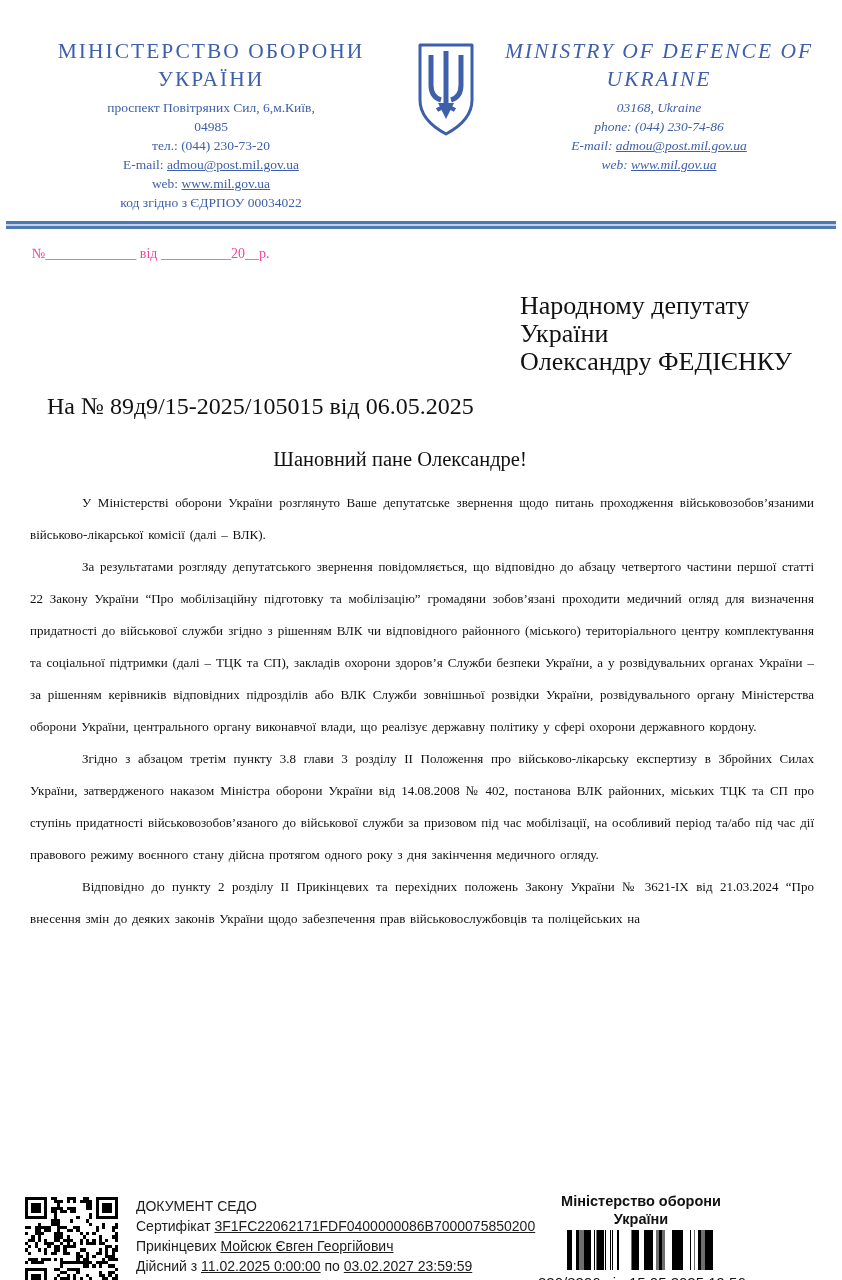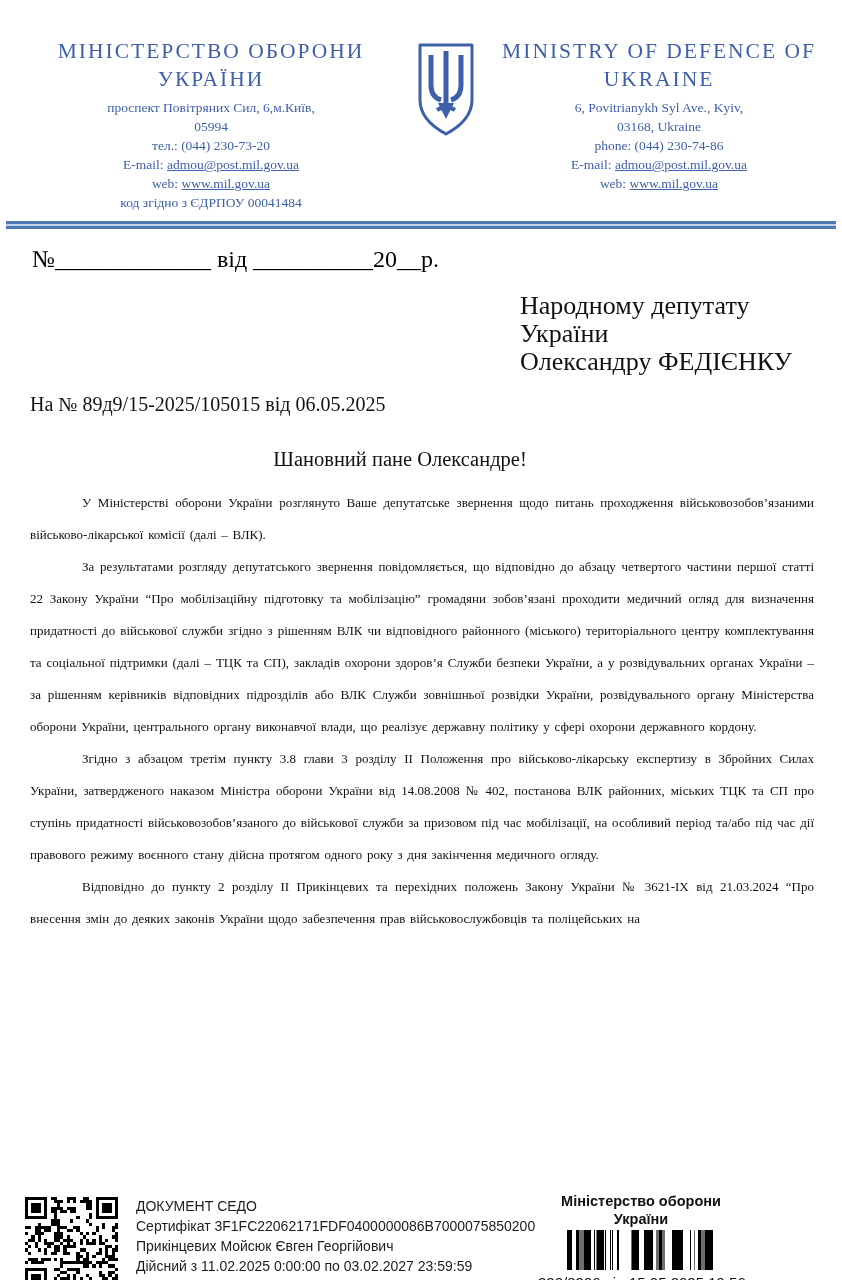--- a/index.html
+++ b/index.html
@@ -7,79 +7,78 @@
   .page {
     position:relative; width:842px; height:1280px; margin:0 auto;
     background:#ffffff; overflow:hidden;
     font-family:"Liberation Serif","DejaVu Serif",serif;
     color:#111;
     padding-left:13px;
   }
   
   .lh-col { position:absolute; top:38px; text-align:center; color:#3e5fa9; }
   .lh-uk { left:28px;  width:366px; }
-  .lh-en { left:500px; width:318px; }
+  .lh-en { left:500px; width:318px;font-style:italic; }
   .lh-title { font-size:21.5px; letter-spacing:2px; line-height:1.3; font-weight:400; margin-bottom:4px; }
   .lh-detail { font-size:13.5px; line-height:19px; }
   .lh-link { color:#3e5fa9; text-decoration:underline; }
   .emblem { position:absolute; left:404px; top:40px; width:84px; height:100px; }
   .rule {
     position:absolute; left:6px; right:6px; top:221px; height:8px;
     background:linear-gradient(#4f79b2 0 38%, #c3d2e8 38% 62%, #4f79b2 62% 100%);
   }
   
-  .ref-blank { position:absolute; left:32px; top:246px; color:#000000; font-size:24px;text-align:right; }
+  .ref-blank { position:absolute; left:32px; top:246px; color:#ec4899; font-size:14px;text-align:right; }
   .addressee { position:absolute; left:520px; top:292px; font-size:26px; line-height:28px; }
-  .in-reply  { position:absolute; left:30px; top:393px; font-size:20px; }
+  .in-reply  { position:absolute; left:47px; top:393px; font-size:24px; }
   .salutation{ position:absolute; left:30px; top:448px; width:740px; text-align:center; font-size:20.5px; }
   
   .body-text { position:absolute; left:30px; top:487px; width:784px; font-size:13px; line-height:32px; text-align:justify; }
   .body-text p { text-indent:52px; word-spacing:1.5px; }
   
   .qr { position:absolute; left:25px; top:1197px; width:93px; height:93px; }
   .sig-block { position:absolute; left:136px; top:1196px; width:400px;
     font-family:"Liberation Sans","DejaVu Sans",sans-serif; font-size:14px; line-height:20px; color:#1c1c1c; }
-  .sig-block .u { }
+  .sig-block .u { text-decoration:underline; }
   .reg-block { position:absolute; left:538px; top:1192px; width:206px; text-align:center;
     font-family:"Liberation Sans","DejaVu Sans",sans-serif; color:#111; }
   .reg-org { font-size:14.5px; font-weight:bold; line-height:18px; }
   .barcode { width:148px; height:40px; margin:2px auto 4px auto; display:flex; align-items:stretch; overflow:hidden; }
   .reg-num { font-size:15px; white-space:nowrap; }
 </style>
 </head>
 <body>
 
 <div class="page">
 
   <div class="lh-col lh-uk">
     <div class="lh-title">МІНІСТЕРСТВО ОБОРОНИ УКРАЇНИ</div>
     <div class="lh-detail">проспект Повітряних Сил, 6,м.Київ,</div>
-    <div class="lh-detail">05994</div>
+    <div class="lh-detail">04985</div>
     <div class="lh-detail">тел.: (044) 230-73-20</div>
     <div class="lh-detail"><span>E-mail: </span><span class="lh-link">admou@post.mil.gov.ua</span></div>
     <div class="lh-detail"><span>web: </span><span class="lh-link">www.mil.gov.ua</span></div>
-    <div class="lh-detail">код згідно з ЄДРПОУ 00041484</div>
+    <div class="lh-detail">код згідно з ЄДРПОУ 00034022</div>
   </div>
 
   <div class="emblem">
     <svg viewBox="0 0 70 100" width="84" height="100">
       <path d="M9,5 H61 V60 Q61,80 35,94 Q9,80 9,60 Z" fill="none" stroke="#3e5fa9" stroke-width="3" stroke-linejoin="round"></path>
       <g fill="none" stroke="#3e5fa9" stroke-width="5">
         <path d="M20,15 V45 Q20,57 30,60"></path>
         <path d="M50,15 V45 Q50,57 40,60"></path>
         <path d="M35,11 V63"></path>
       </g>
       <path d="M27,63 L35,79 L43,63 Z" fill="#3e5fa9"></path>
       <path d="M26,70 Q35,64 44,70" stroke="#3e5fa9" stroke-width="4" fill="none"></path>
     </svg>
   </div>
 
   <div class="lh-col lh-en">
     <div class="lh-title">MINISTRY OF DEFENCE OF UKRAINE</div>
-    <div class="lh-detail">6, Povitrianykh Syl Ave., Kyiv,</div>
     <div class="lh-detail">03168, Ukraine</div>
     <div class="lh-detail">phone: (044) 230-74-86</div>
     <div class="lh-detail"><span>E-mail: </span><span class="lh-link">admou@post.mil.gov.ua</span></div>
     <div class="lh-detail"><span>web: </span><span class="lh-link">www.mil.gov.ua</span></div>
   </div>
 
   <div class="rule"></div>
 
   <div class="ref-blank">№_____________ від __________20__р.</div>
 

